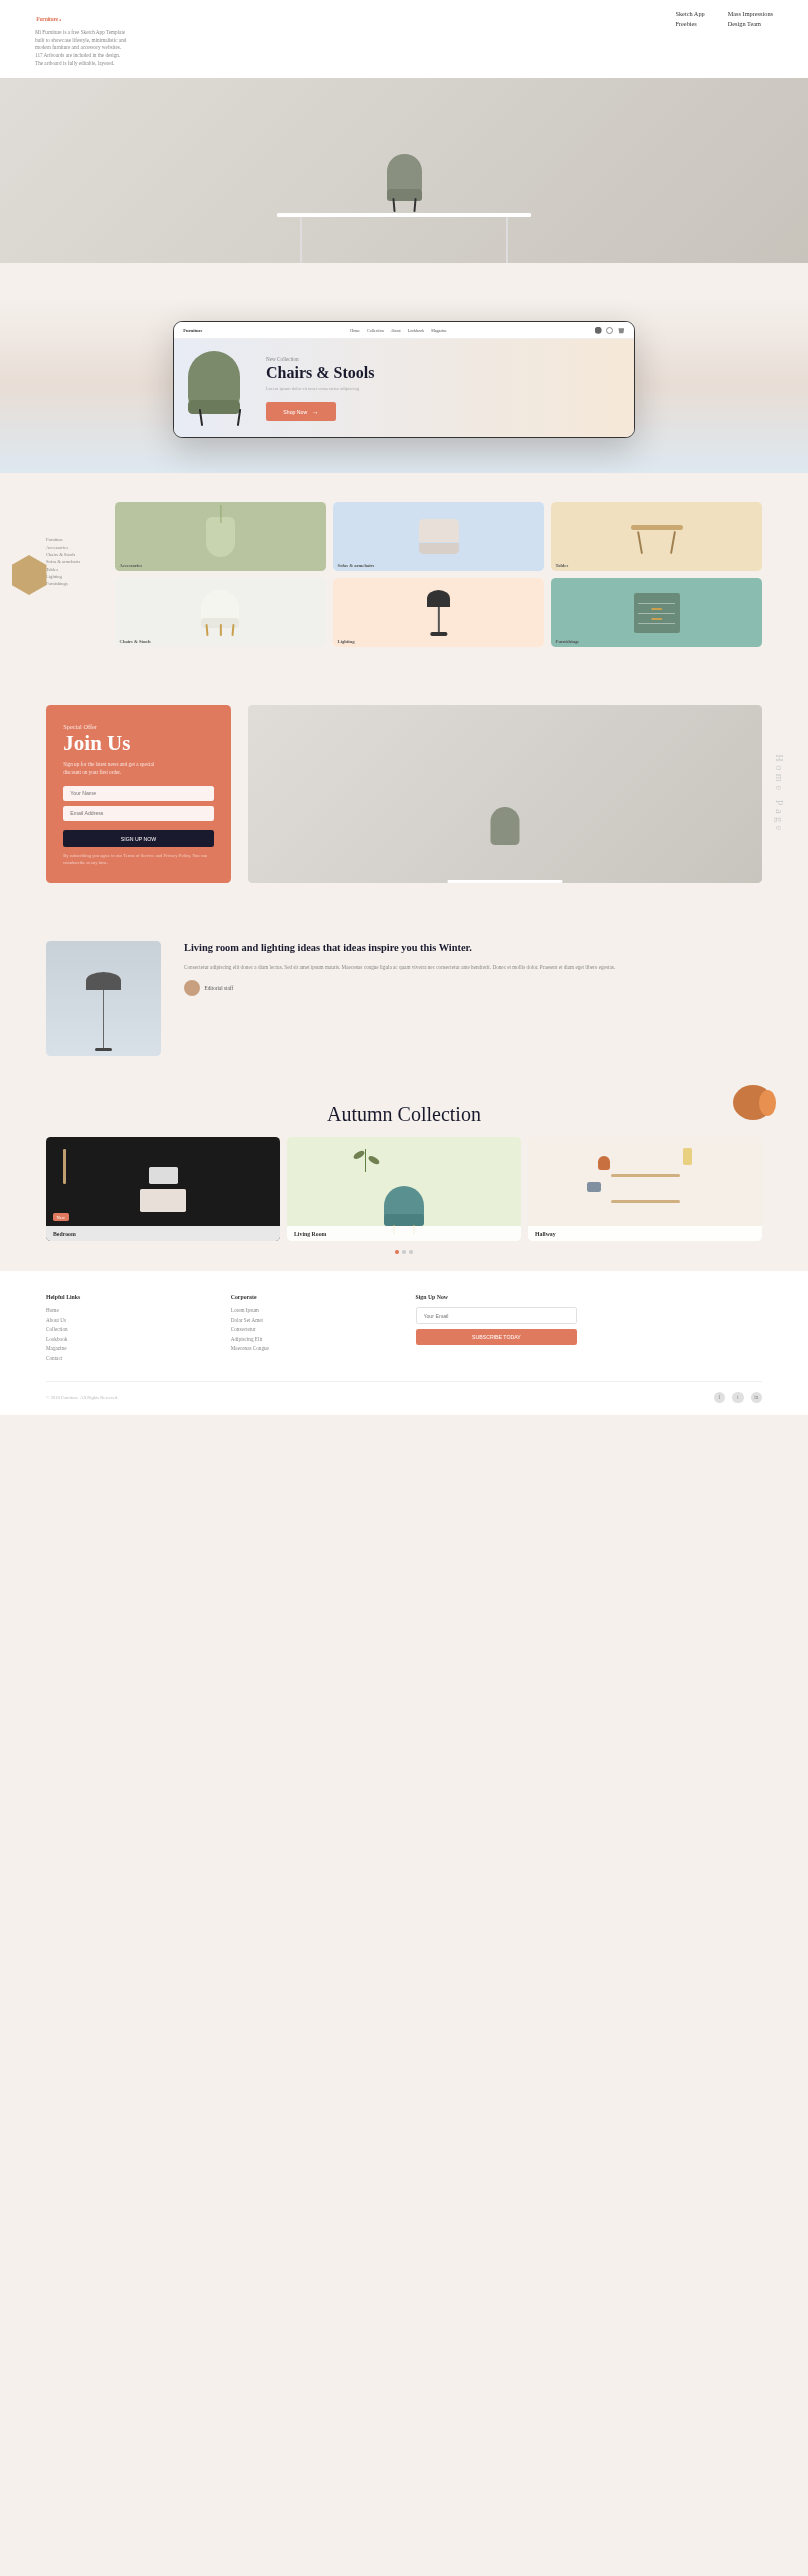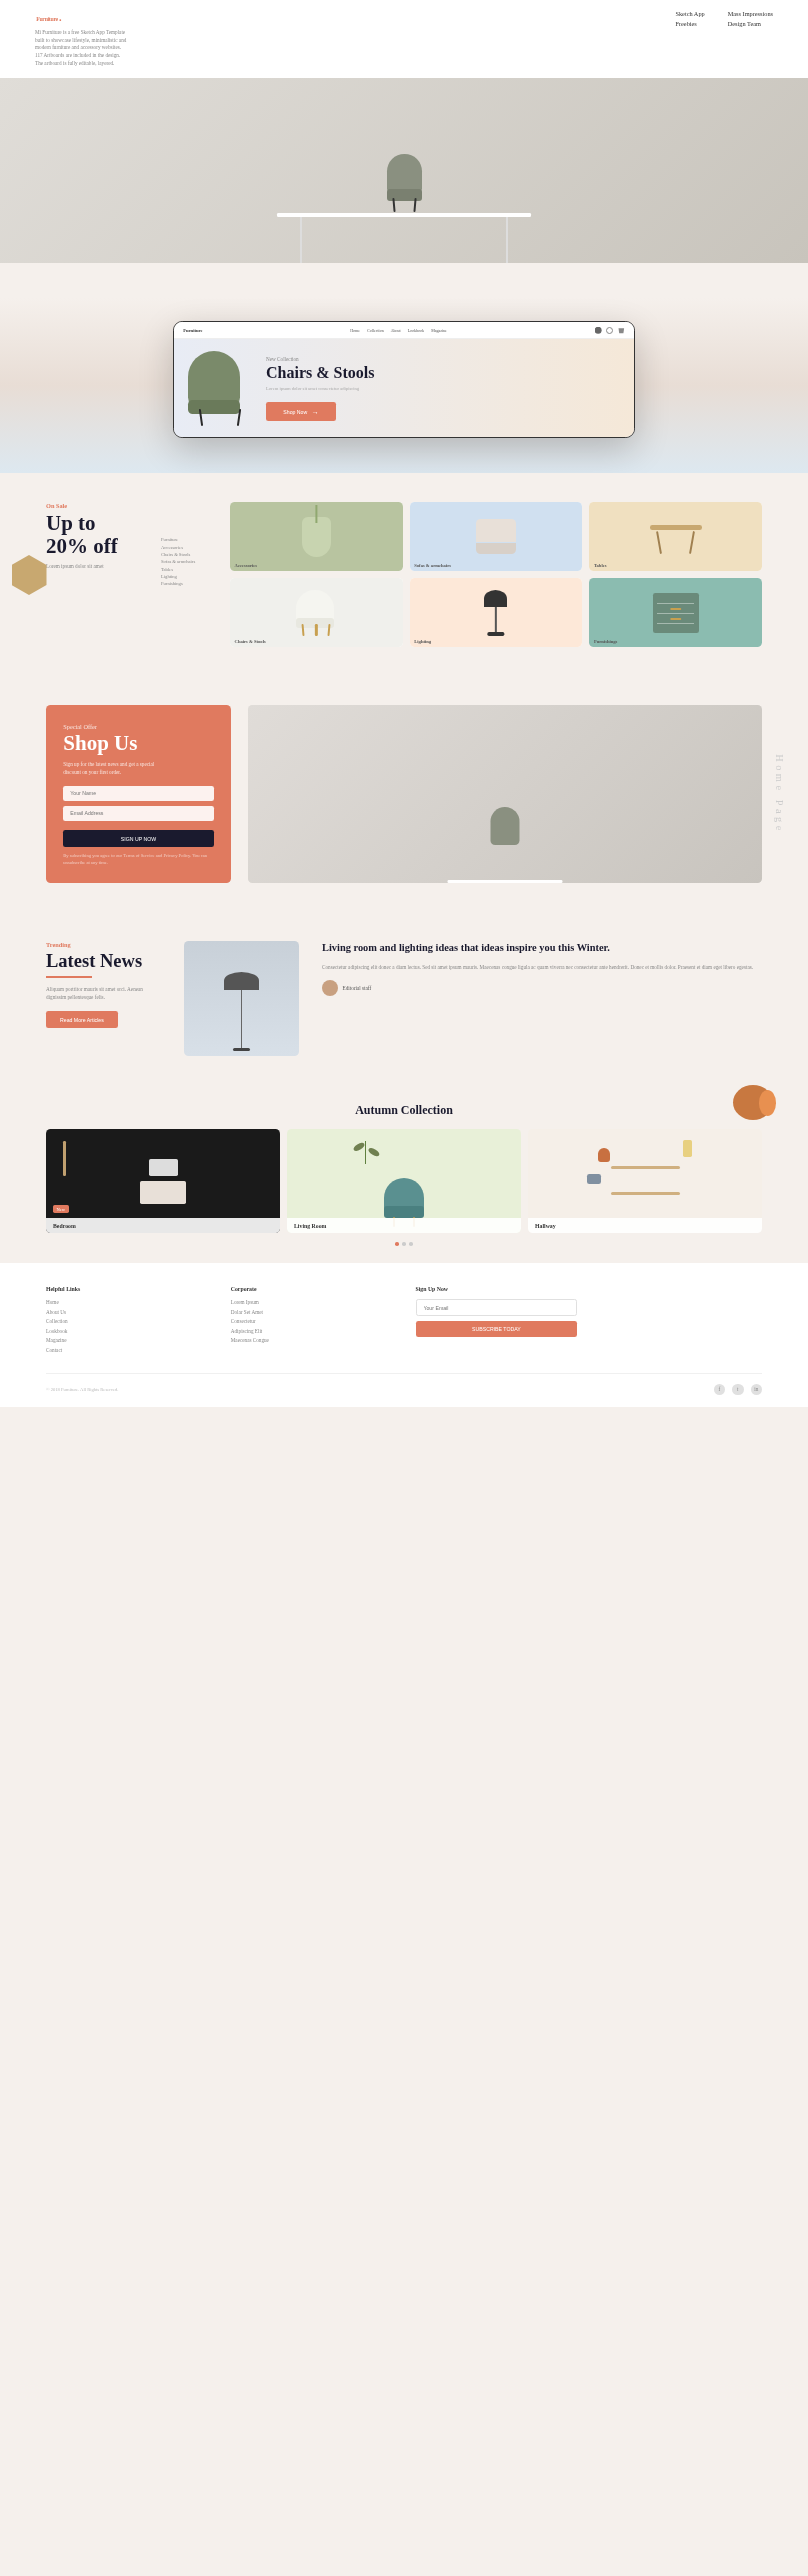--- a/index.html
+++ b/index.html
@@ -826,26 +826,20 @@
         </button>
       </div>
     </div>
   </div>
 </section>
 
 <section class="sale-section section-with-decor">
   <div class="geo-shape-left">
     <div class="geo-hex"></div>
   </div>
-  <div class="sale-text">
-    <p class="sale-label">On Sale</p>
-    <h2 class="sale-headline" style="white-space:pre-line;">Up to
-20% off</h2>
-    <p class="sale-subtext">Lorem ipsum dolor sit amet</p>
-  </div>
   <div class="sale-sidebar">
     <span class="sale-sidebar-item">Furniture</span>
     <span class="sale-sidebar-item">Accessories</span>
     <span class="sale-sidebar-item">Chairs &amp; Stools</span>
     <span class="sale-sidebar-item">Sofas &amp; armchairs</span>
     <span class="sale-sidebar-item">Tables</span>
     <span class="sale-sidebar-item">Lighting</span>
     <span class="sale-sidebar-item">Furnishings</span>
   </div>
   <div class="sale-grid">
@@ -914,21 +908,21 @@
       </div>
       <div class="product-card-label">Furnishings</div>
     </div>
   </div>
 </section>
 
 <section class="homepage-section section-with-decor">
   <div class="special-offer-container">
     <div class="special-offer-card">
       <p class="so-label">Special Offer</p>
-      <h2 class="so-title">Shop Us</h2>
+      <h2 class="so-title">Join Us</h2>
       <p class="so-desc" style="white-space:pre-line;">Sign up for the latest news and get a special
 discount on your first order.</p>
       <div class="so-form">
         <input class="so-input" type="text" placeholder="Your Name" style="">
         <input class="so-input" type="email" placeholder="Email Address" style="">
         <button class="so-btn">SIGN UP NOW</button>
       </div>
       <p class="so-terms">By subscribing you agree to our Terms of Service and Privacy Policy. You can unsubscribe at any time.</p>
     </div>
     <div class="so-image">
@@ -940,27 +934,20 @@
         <div class="so-chair">
           <div class="so-chair-back"></div>
         </div>
       </div>
     </div>
   </div>
   <div class="homepage-label">Home Page</div>
 </section>
 
 <section class="news-section section-with-decor">
-  <div class="news-left">
-    <p class="news-label">Trending</p>
-    <h2 class="news-title">Latest News</h2>
-    <div class="news-underline"></div>
-    <p class="news-desc">Aliquam porttitor mauris sit amet orci. Aenean dignissim pellentesque felis.</p>
-    <button class="news-btn">Read More Articles</button>
-  </div>
   <div class="news-image">
     <div style="width:100%;height:100%;background:linear-gradient(180deg,#c8d0d8 0%,#d8e0e8 100%);display:flex;flex-direction:column;align-items:center;justify-content:flex-end;padding-bottom:5.8px;">
       <div class="news-lamp-head"></div>
       <div class="news-lamp-pole"></div>
       <div class="news-lamp-base"></div>
     </div>
   </div>
   <div class="news-right">
     <h3 class="news-quote">Living room and lighting ideas that ideas inspire you this Winter.</h3>
     <p class="news-quote-text">Consectetur adipiscing elit donec a diam lectus. Sed sit amet ipsum mauris. Maecenas congue ligula ac quam viverra nec consectetur ante hendrerit. Donec et mollis dolor. Praesent et diam eget libero egestas.</p>
@@ -971,21 +958,21 @@
   </div>
   <div class="wood-object">
     <div class="wood-round">
       <div class="wood-cut"></div>
     </div>
   </div>
 </section>
 
 <section class="collection-section">
   <div style="text-align:center;margin-bottom:11.5px;">
-    <h2 style="font-size:12px;font-weight:700;color:#1a1a2e;">Autumn Collection</h2>
+    <h2 style="font-size:20px;font-weight:400;color:#1a1a2e;">Autumn Collection</h2>
   </div>
   <div class="collection-grid">
 
     <div class="collection-card">
       <div class="collection-card-img autumn-bedside" style="background:#1a1a1a;">
         <div style="display:flex;flex-direction:column;align-items:center;justify-content:center;gap:4.6px;">
           <div style="width:29px;height:17.3px;background:#ddd;border-radius:1.7px;"></div>
           <div style="width:46px;height:23px;background:#e8e0d8;border-radius:1.7px;"></div>
           <div style="width:2.3px;height:35px;background:#c0a070;border-radius:1.2px;position:absolute;left:17.3px;top:11.5px;"></div>
         </div>

